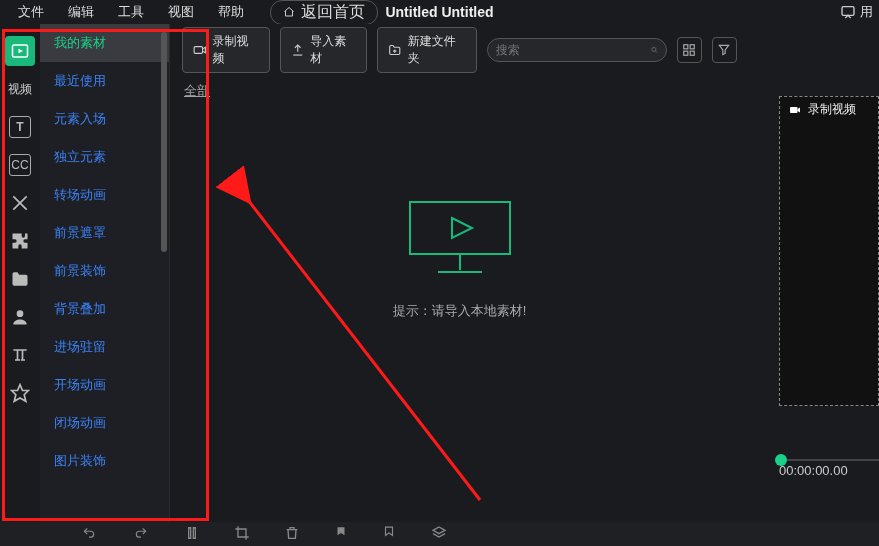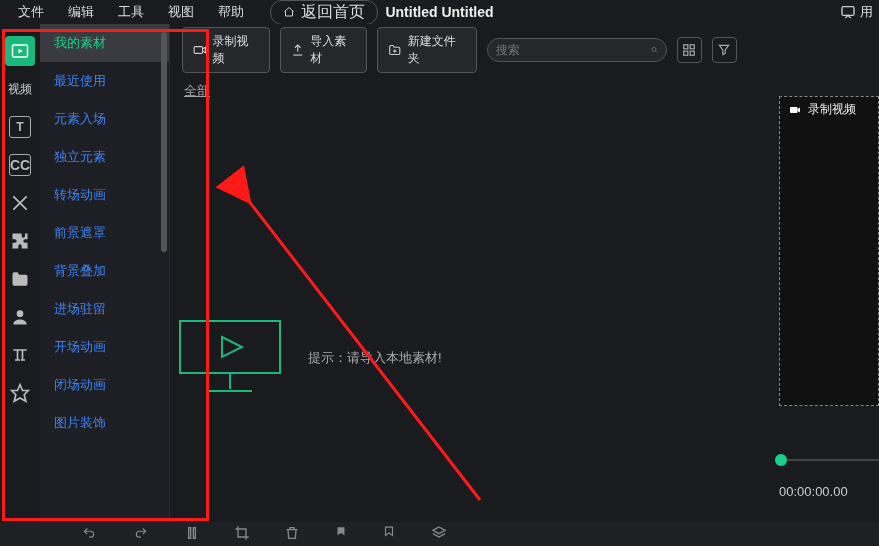--- a/index.html
+++ b/index.html
@@ -76,21 +76,21 @@
   display: flex; align-items: center; padding: 4px 8px;
 }
 .search input {
   flex: 1; background: transparent; border: none; outline: none; color: #ccc; font-size: 12px;
 }
 .search-icon { color: #888; }
 .view-btn { width: 26px; height: 26px; border: 1px solid #555; border-radius: 4px; display:flex; align-items:center; justify-content:center; color:#aaa; cursor:pointer; }
 .filter-row { padding: 6px 14px; color: #a3a3a3; font-size: 13px; text-decoration: underline; }
 .empty-area {
   position: absolute; left: 0; right: 0; top: 110px; bottom: 0;
-  display: flex; align-items: center; justify-content: flex-start;
+  display: flex; flex-direction: column; align-items: center; justify-content: flex-start;
   padding-top: 60px; gap: 18px;
 }
 .monitor-icon { width: 120px; height: 90px; display:block; }
 .hint-text { color: #aaa; font-size: 13px; }
 
 
 .preview {
   position: absolute; right: 0; top: 24px; bottom: 24px; width: 110px;
   background: #1a1b1f;
 }
@@ -103,21 +103,21 @@
   color: #eee; font-size: 12px;
 }
 .timeline-dot {
   position: absolute; left: 6px; bottom: 56px;
   width: 12px; height: 12px; border-radius: 50%; background: #19d18a;
 }
 .timeline-line {
   position: absolute; left: 18px; right: 0; bottom: 61px; height: 2px; background: #444;
 }
 .timecode {
-  position: absolute; left: 10px; bottom: 23px; color: #ccc; font-size: 13px;
+  position: absolute; left: 10px; bottom: 44px; color: #ccc; font-size: 13px;
 }
 
 
 .bottombar {
   position: absolute; left: 0; right: 0; bottom: 0; height: 24px;
   background: #1f2024; display: flex; align-items: center; gap: 34px;
   padding-left: 80px; color: #888;
 }
 .bottombar span { cursor: pointer; }
 
@@ -158,21 +158,21 @@
     <svg width="18" height="18" viewBox="0 0 24 24" fill="white">
         <rect x="2" y="4" width="20" height="16" rx="2" fill="none" stroke="white" stroke-width="2"></rect>
         <polygon points="10,9 16,12 10,15"></polygon>
       </svg>
   </div>
   <div class="rail-item textbtn">视频</div>
   <div class="rail-item">
     <div class="rail-squish" style="font-size:12px;font-weight:bold">T</div>
   </div>
   <div class="rail-item">
-    <div class="rail-squish" style="font-size:14px;font-weight:bold">CC</div>
+    <div class="rail-squish" style="font-size:12px;font-weight:normal">CC</div>
   </div>
   <div class="rail-item">
     <svg width="20" height="20" viewBox="0 0 24 24" fill="none" stroke="#bbb" stroke-width="2">
         <path d="M4 4l16 16M20 4L4 20"></path>
       </svg>
   </div>
   <div class="rail-item">
     <svg width="20" height="20" viewBox="0 0 24 24" fill="#bbb">
         <path d="M10 3h4v3a2 2 0 0 0 4 0V3h3v7h-3a2 2 0 0 0 0 4h3v7h-7v-3a2 2 0 0 0-4 0v3H3v-7h3a2 2 0 0 0 0-4H3V3h7z"></path>
       </svg>
@@ -201,20 +201,21 @@
 </div>
 
 <div class="catlist">
   <div class="catlist-inner">
     <div class="cat-item active">我的素材</div>
     <div class="cat-item">最近使用</div>
     <div class="cat-item">元素入场</div>
     <div class="cat-item">独立元素</div>
     <div class="cat-item">转场动画</div>
     <div class="cat-item">前景遮罩</div>
+    <div class="cat-item">前景装饰</div>
     <div class="cat-item">背景叠加</div>
     <div class="cat-item">进场驻留</div>
     <div class="cat-item">开场动画</div>
     <div class="cat-item">闭场动画</div>
     <div class="cat-item">图片装饰</div>
   </div>
   <div class="catlist-scrollbar"></div>
 </div>
 
 <div class="content">

